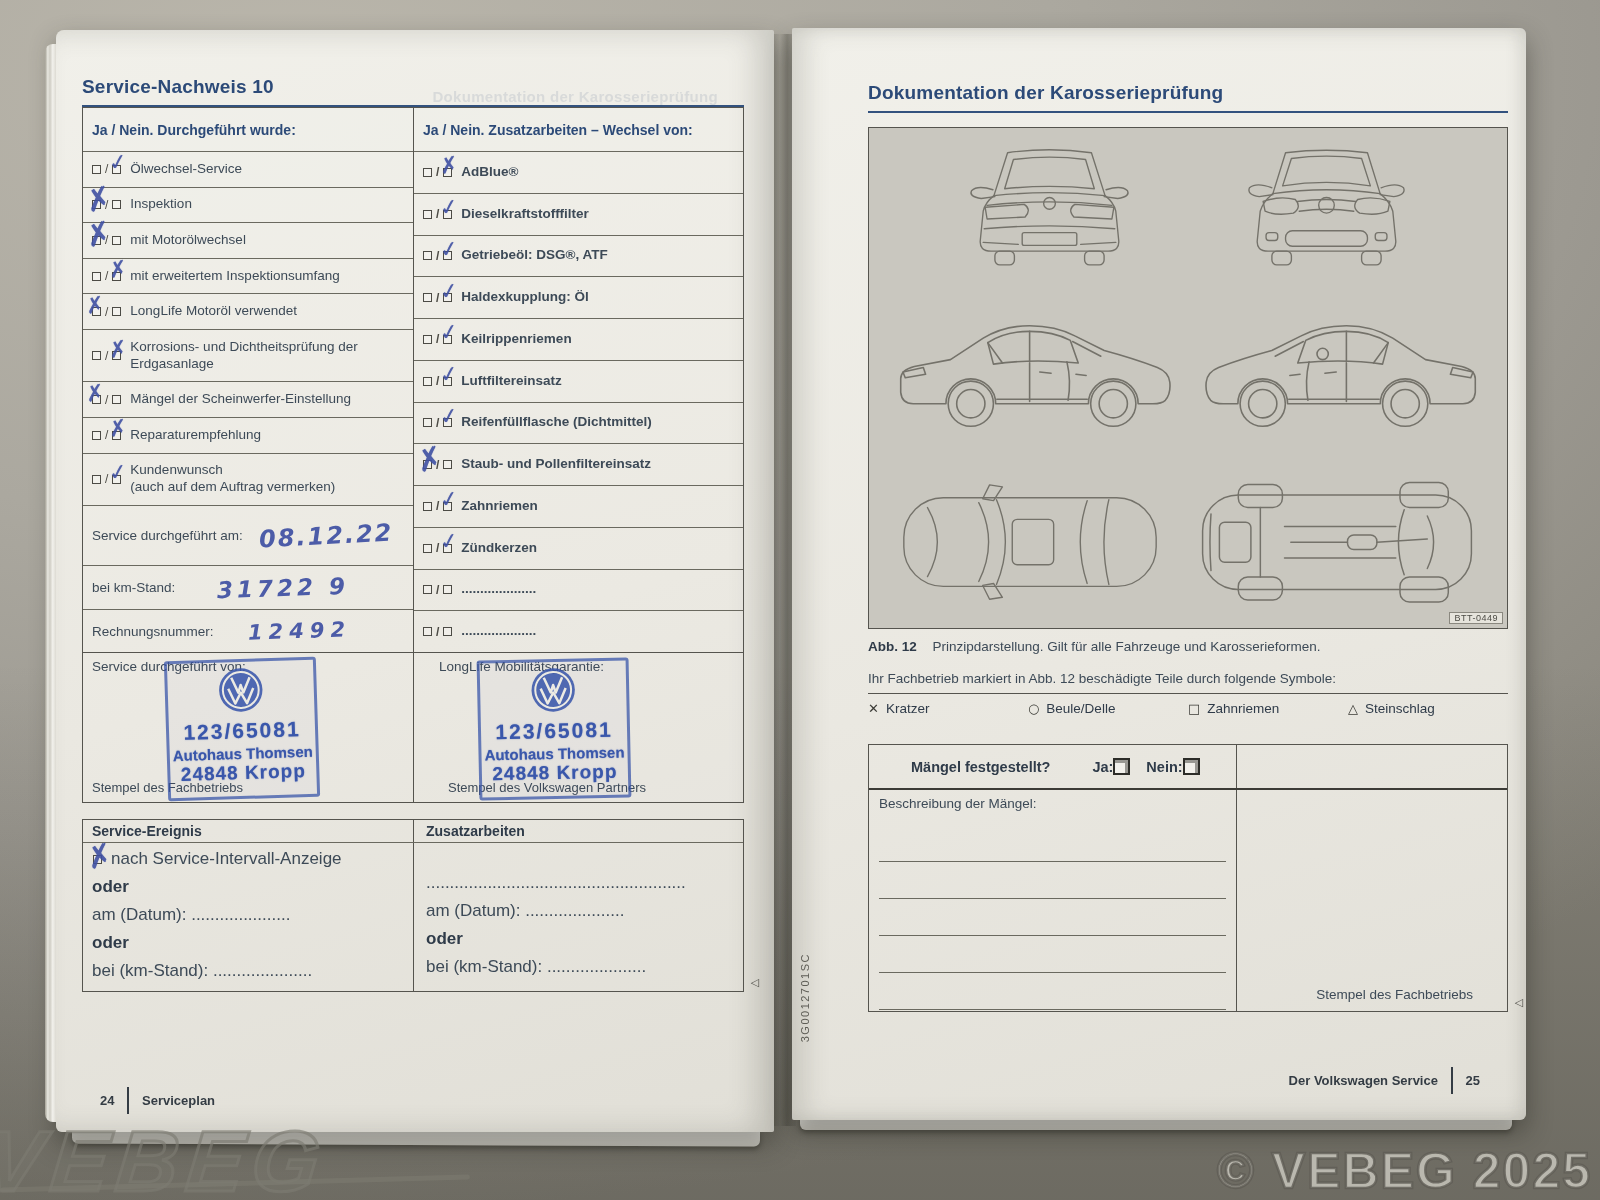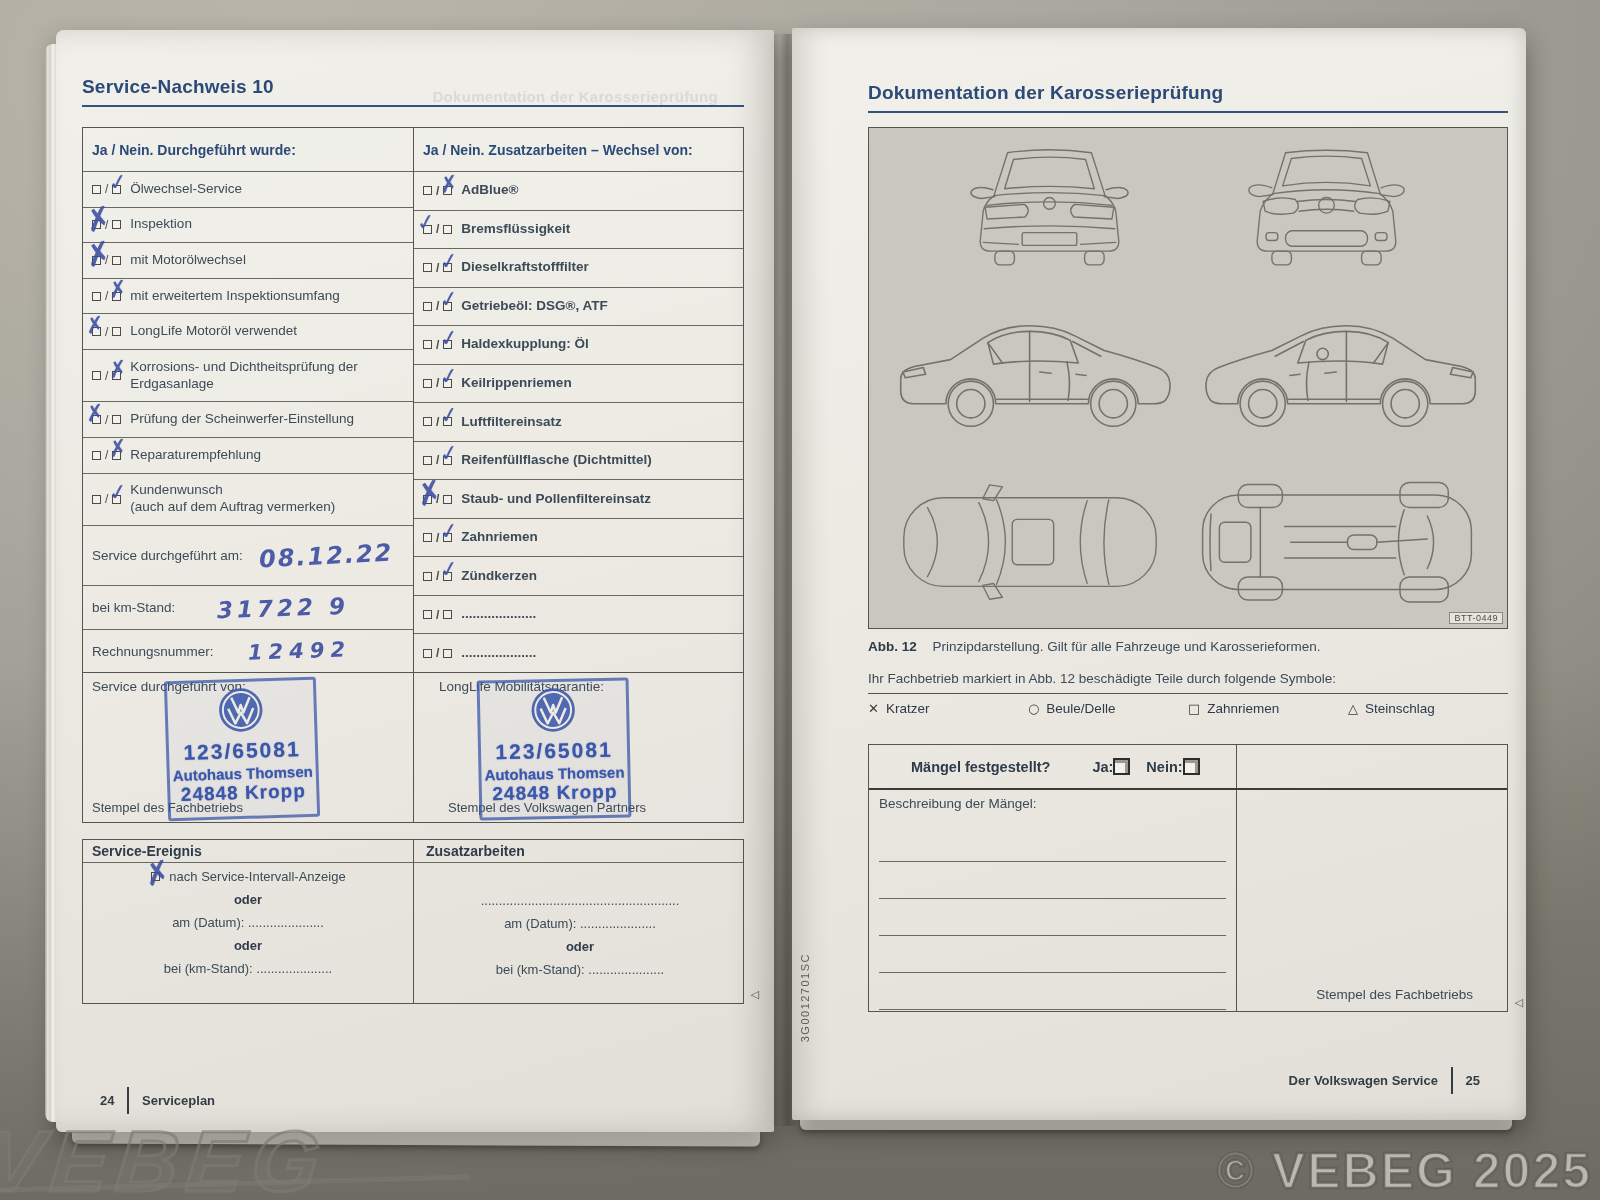--- a/index.html
+++ b/index.html
@@ -48,21 +48,21 @@
   .edge-r{left:800px;top:1116px;width:712px;height:14px;border-radius:3px 3px 6px 6px;}
 
   .bleed{position:absolute;top:58px;right:56px;font-size:15px;font-weight:bold;
     color:rgba(85,105,140,.15);filter:blur(.7px);letter-spacing:.3px;}
 
   
   .ptitle{font-size:19px;font-weight:bold;color:var(--blue);letter-spacing:.2px;
     border-bottom:2.2px solid #33527e;padding-bottom:7px;}
 
   
-  .svc-table{border:1.6px solid var(--border);margin-top:20px;background:rgba(255,255,255,.06);}
+  .svc-table{border:1.6px solid var(--border);background:rgba(255,255,255,.06);}
   .svc-cols{display:flex;}
   .svc-col{width:50%;display:flex;flex-direction:column;}
   .col-r{border-left:1.3px solid var(--border);}
   .chead{height:44px;border-bottom:1px solid var(--line);font-weight:bold;color:var(--blue);
     font-size:14px;padding:5px 9px;display:flex;align-items:center;}
   .left-rows{height:354px;display:flex;flex-direction:column;}
   .right-rows{height:500px;display:flex;flex-direction:column;font-weight:bold;}
   .irow{display:flex;align-items:center;padding:2px 9px;border-bottom:1px solid var(--line);
     flex:1 1 auto;min-height:0;font-size:13.5px;color:var(--ink);}
   .right-rows .irow:last-child{border-bottom:none;}
@@ -103,22 +103,22 @@
   .stamp-name{font-size:15px;font-weight:bold;margin-top:3px;white-space:nowrap;}
   .stamp-city{font-size:19px;font-weight:bold;letter-spacing:1px;white-space:nowrap;}
 
   
   .next-box{border:1.6px solid var(--border);margin-top:16px;position:relative;}
   .nb-title{padding:3px 9px;font-weight:bold;color:var(--blue);font-size:14px;border-bottom:1.3px solid var(--border);}
   .nb-heads{display:flex;border-bottom:1px solid var(--line);font-weight:bold;color:var(--dark);font-size:14px;align-items:center;}
   .nb-heads > div{width:50%;padding:3px 9px;}
   .nb-heads > div:last-child{border-left:1.3px solid var(--border);padding-left:12px;}
   .nb-body{display:flex;min-height:140px;}
-  .nb-col{width:50%;padding:6px 9px 10px;font-size:13px;color:var(--ink);
-    display:flex;flex-direction:column;gap:8px;align-items:center;}
+  .nb-col{width:50%;padding:6px 9px 10px;font-size:17px;color:var(--ink);
+    display:flex;flex-direction:column;gap:8px;}
   .nb-col.c2{border-left:1.3px solid var(--border);padding-left:12px;padding-top:30px;}
   .nb-bold{font-weight:bold;color:var(--dark);}
   .nb-chk{display:flex;align-items:center;gap:9px;}
   .nb-chk .boxes{margin-left:1px;}
   .tri{position:absolute;right:-16px;bottom:2px;font-family:"DejaVu Sans",sans-serif;
     font-size:11px;color:#4c4b45;}
   .tri::after{content:"◁";}
 
   
   .pfoot{position:absolute;bottom:18px;display:flex;align-items:center;gap:13px;
@@ -262,21 +262,21 @@
             </span>
           </div>
             <div class="irow">
             <span class="boxes">
               <span class="box"></span>
               <span class="slash"></span>
               <span class="box"></span>
               <span class="mark" data-char="✗" data-pos="ja"></span>
             </span>
             <span class="ilabel">
-              <span>Prüfung der Scheinwerfer-Einstellung</span>
+              <span>Mängel der Scheinwerfer-Einstellung</span>
               <span class="isub"></span>
             </span>
           </div>
             <div class="irow">
             <span class="boxes">
               <span class="box"></span>
               <span class="slash"></span>
               <span class="box"></span>
               <span class="mark" data-char="✗" data-pos="nein"></span>
             </span>
@@ -318,31 +318,20 @@
 
         <div class="irow">
             <span class="boxes">
               <span class="box"></span>
               <span class="slash"></span>
               <span class="box"></span>
               <span class="mark" data-char="✗" data-pos="nein"></span>
             </span>
             <span class="ilabel">
               <span>AdBlue®</span>
-            </span>
-          </div>
-            <div class="irow">
-            <span class="boxes">
-              <span class="box"></span>
-              <span class="slash"></span>
-              <span class="box"></span>
-              <span class="mark" data-char="✓" data-pos="ja"></span>
-            </span>
-            <span class="ilabel">
-              <span>Bremsflüssigkeit</span>
             </span>
           </div>
             <div class="irow">
             <span class="boxes">
               <span class="box"></span>
               <span class="slash"></span>
               <span class="box"></span>
               <span class="mark" data-char="✓" data-pos="nein"></span>
             </span>
             <span class="ilabel">

